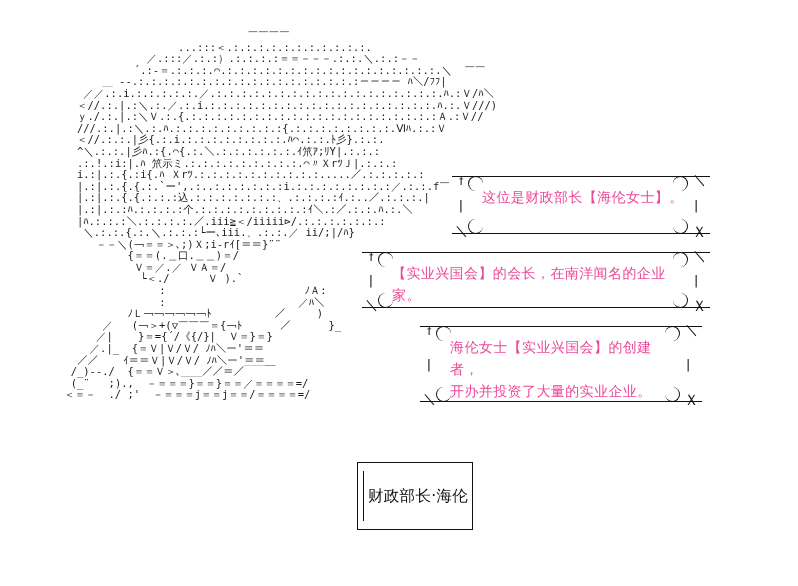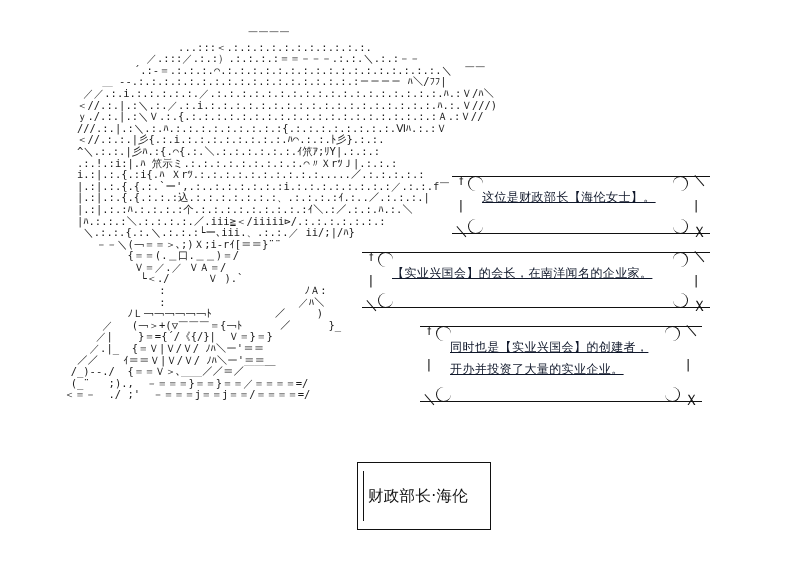--- a/index.html
+++ b/index.html
@@ -58,26 +58,25 @@
   }
   .deco.tl { left: 3px;  top: -3px; }
   .deco.ml { left: 5px;  top: 50%; transform: translateY(-50%); }
   .deco.bl { left: 3px;  bottom: -4px; }
   .deco.tr { right: 4px; top: -4px; }
   .deco.mr { right: 10px; top: 50%; transform: translateY(-50%); }
   .deco.br { right: 3px; bottom: -6px; font-size: 15px; }
 
   .bubble .txt {
     font-family: "DejaVu Sans", "Liberation Sans", sans-serif;
-    font-size: 12px;
+    font-size: 14px;
     line-height: 22px;
-    color: #0f172a;
+    color: #ec4899;
     white-space: pre-line;
     letter-spacing: 0.4px;
-    text-decoration: underline;
   }
 
   
   .bubble .arc {
     position: absolute;
     width: 14px; height: 14px;
     border: 1.3px solid #111;
     border-radius: 14px;
   }
   .arc.a-tl { left: 16px;  top: -1px;  border-right: none; border-bottom: none; }
@@ -88,21 +87,21 @@
   
   #bubble-1 { left: 452px; top: 176px; width: 258px; height: 58px; }
   #bubble-2 { left: 362px; top: 252px; width: 348px; height: 56px; }
   #bubble-3 { left: 420px; top: 326px; width: 282px; height: 76px; }
 
   
   #name-box {
     position: absolute;
     left: 357px;
     top: 462px;
-    width: 134px;
+    width: 116px;
     height: 68px;
     border: 1.4px solid #111;
     box-sizing: border-box;
   }
   #name-box .name-inner {
     position: absolute;
     left: 10px;
     top: 50%;
     transform: translateY(-50%);
     font-family: "DejaVu Sans", "Liberation Sans", sans-serif;
@@ -196,21 +195,21 @@
       <span class="arc a-tl"></span>
       <span class="arc a-tr"></span>
       <span class="arc a-bl"></span>
       <span class="arc a-br"></span>
       <span class="deco tl">ｆ</span>
       <span class="deco ml">|</span>
       <span class="deco bl">＼</span>
       <span class="deco tr">＼</span>
       <span class="deco mr">|</span>
       <span class="deco br">Ｘ</span>
-      <div class="txt">同时也是【实业兴国会】的创建者，
+      <div class="txt">海伦女士【实业兴国会】的创建者，
 开办并投资了大量的实业企业。</div>
     </div>
   </div>
 
   <div id="name-box">
     <span class="name-bar"></span>
     <span class="name-inner">财政部长·海伦</span>
   </div>
 
 </div>

